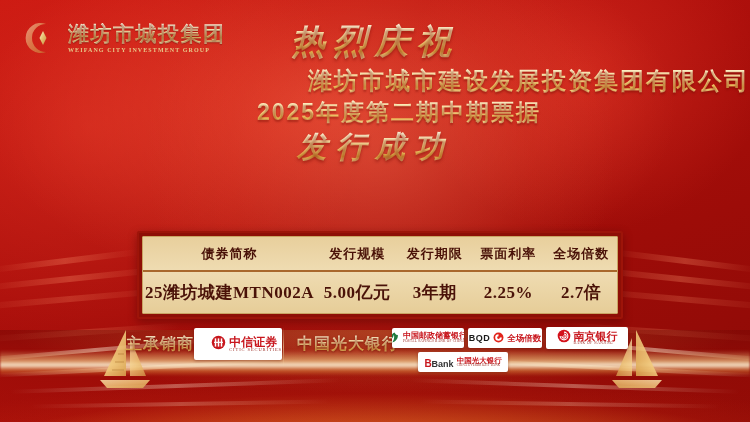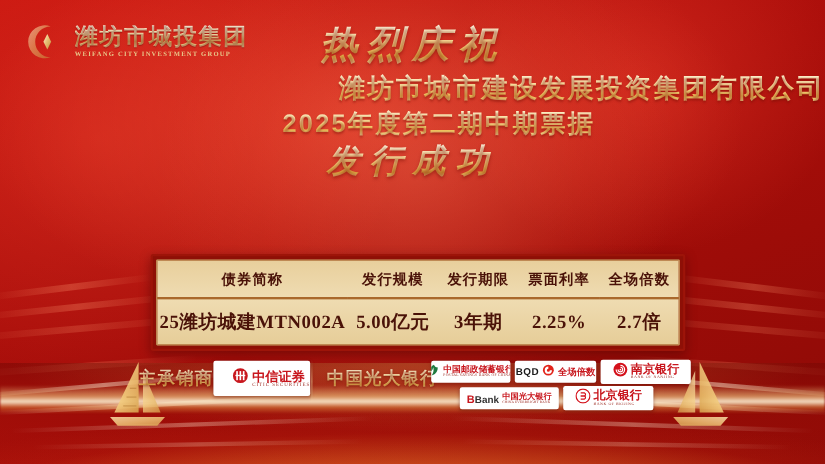--- a/index.html
+++ b/index.html
@@ -367,28 +367,15 @@
           <path d="M10 7 A3 3 0 1 1 7 10" fill="none" stroke="#fff" stroke-width="1.5"></path>
           <circle cx="10" cy="10" r="1.1" fill="#fff"></circle>
         </svg>
       </span>
       <span class="lg-stack">
         <span class="lg-cn">南京银行</span>
         <span class="lg-en">BANK OF NANJING</span>
       </span>
     </div>
 
-    <div class="logo-card bob">
-      <span class="mk">
-        <svg width="14" height="14" viewBox="0 0 20 20" aria-hidden="true">
-          <circle cx="10" cy="10" r="9" fill="none" stroke="#d4111b" stroke-width="1.6"></circle>
-          <path d="M7 6 L12 6 A2.2 2.2 0 0 1 12 10 L7 10" fill="none" stroke="#d4111b" stroke-width="1.5"></path>
-          <path d="M7 10 L12 10 A2.2 2.2 0 0 1 12 14 L7 14" fill="none" stroke="#d4111b" stroke-width="1.5"></path>
-        </svg>
-      </span>
-      <span class="lg-stack">
-        <span class="lg-cn">北京银行</span>
-        <span class="lg-en">BANK OF BEIJING</span>
-      </span>
-    </div>
   </div>
 
 </div>
 
 </body></html>

